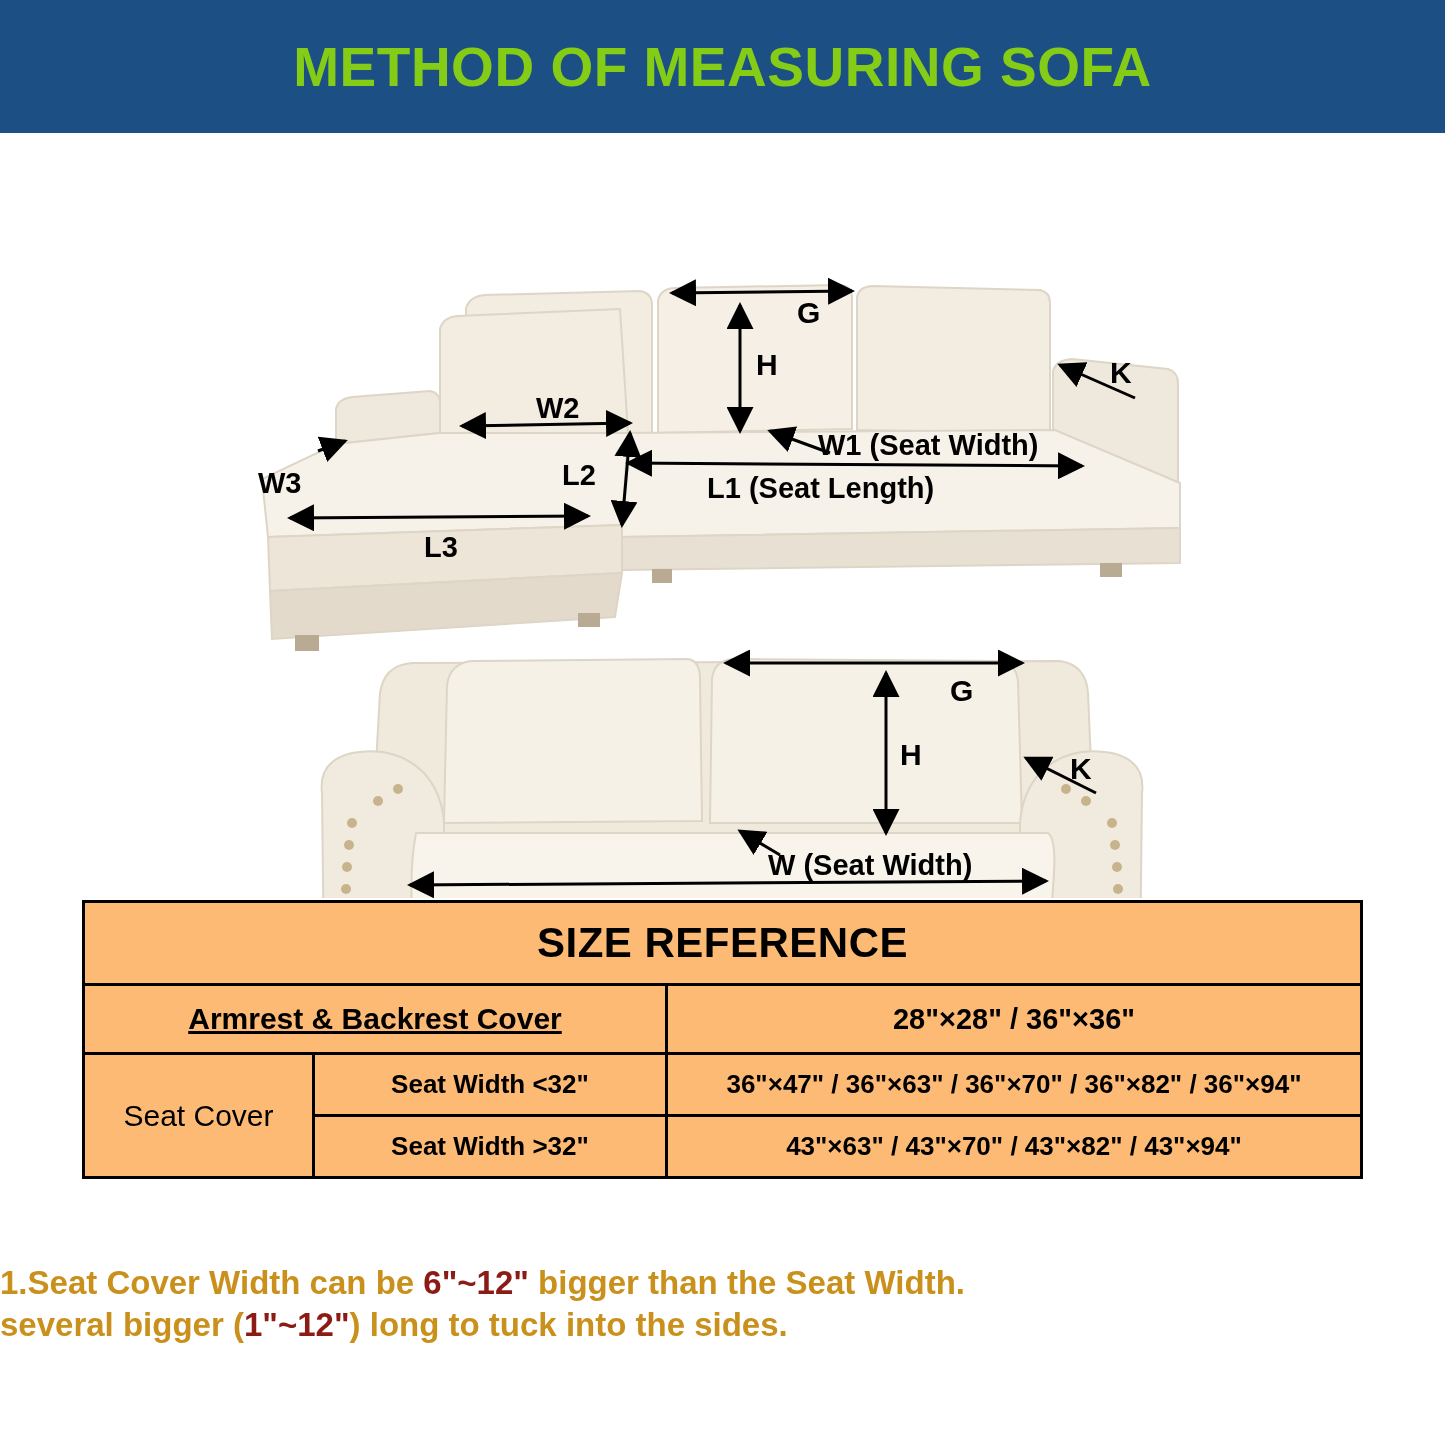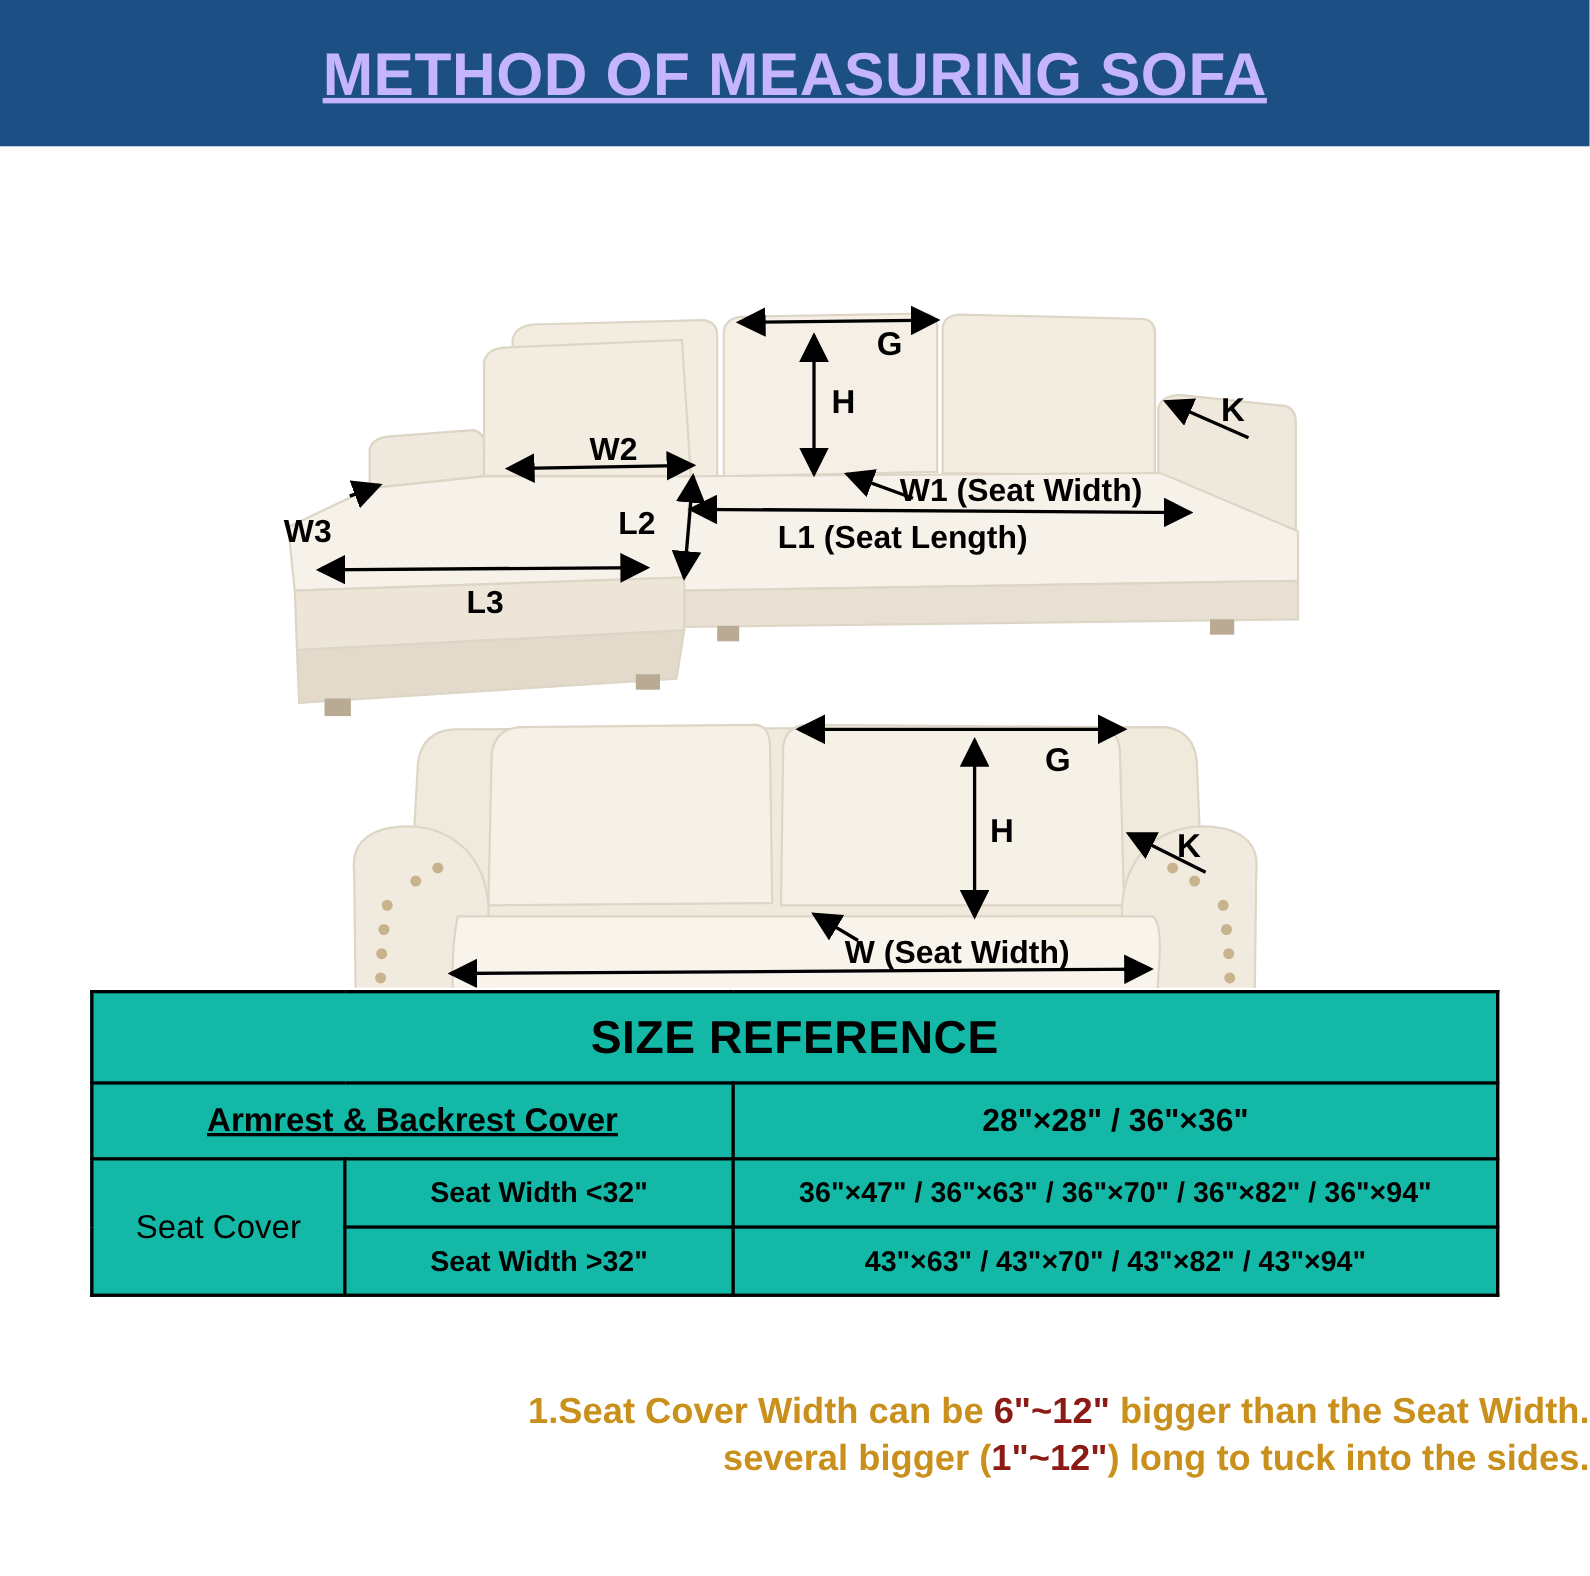--- a/index.html
+++ b/index.html
@@ -21,27 +21,26 @@
     left: 0;
     top: 0;
     width: 1445px;
     height: 133px;
     background: #1c4f84;
     display: flex;
     align-items: center;
     justify-content: center;
   }
   .header-title {
-    color: #c4b5fd;
+    color: #84cc16;
     font-size: 55px;
     font-weight: bold;
     letter-spacing: 0.5px;
     font-family: "Liberation Sans", sans-serif;
     text-align: center;
-    text-decoration: underline;
   }
 
   
   .diagram-area {
     position: absolute;
     left: 0;
     top: 133px;
     width: 1445px;
     height: 765px;
   }
@@ -56,21 +55,21 @@
   }
 
   
   .size-table {
     position: absolute;
     left: 82px;
     top: 900px;
     width: 1281px;
     border: 3px solid #8b5cf6;
     border-collapse: collapse;
-    background: #14b8a6;
+    background: #fdba74;
   }
   .size-table td {
     border: 3px solid #000000;
     text-align: center;
     vertical-align: middle;
     font-family: "Liberation Sans", sans-serif;
     color: #000000;
   }
   .table-title {
     font-size: 42px;
@@ -104,21 +103,21 @@
     font-weight: bold;
     padding: 12px 8px;
   }
 
   
   .notes {
     position: absolute;
     left: 0;
     top: 1262px;
     width: 1445px;
-    text-align: right;
+    text-align: left;
   }
   .note-line {
     font-family: "Liberation Sans", sans-serif;
     font-size: 33px;
     font-weight: bold;
     color: #c9901b;
     line-height: 1.28;
     white-space: nowrap;
   }
   .note-hl {

